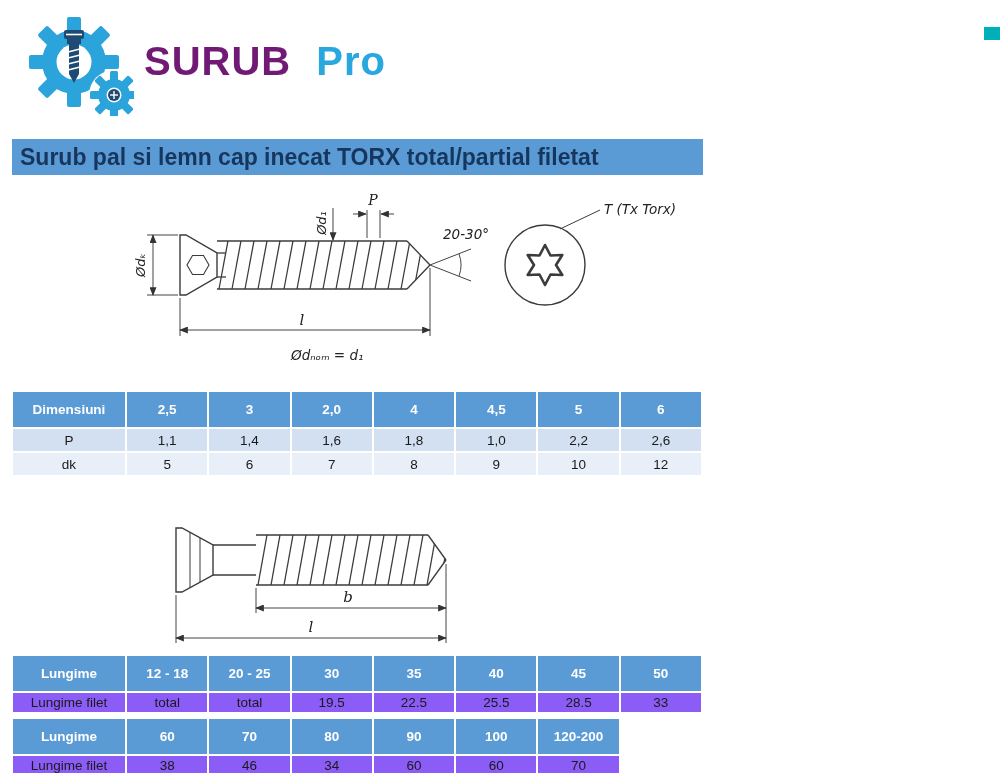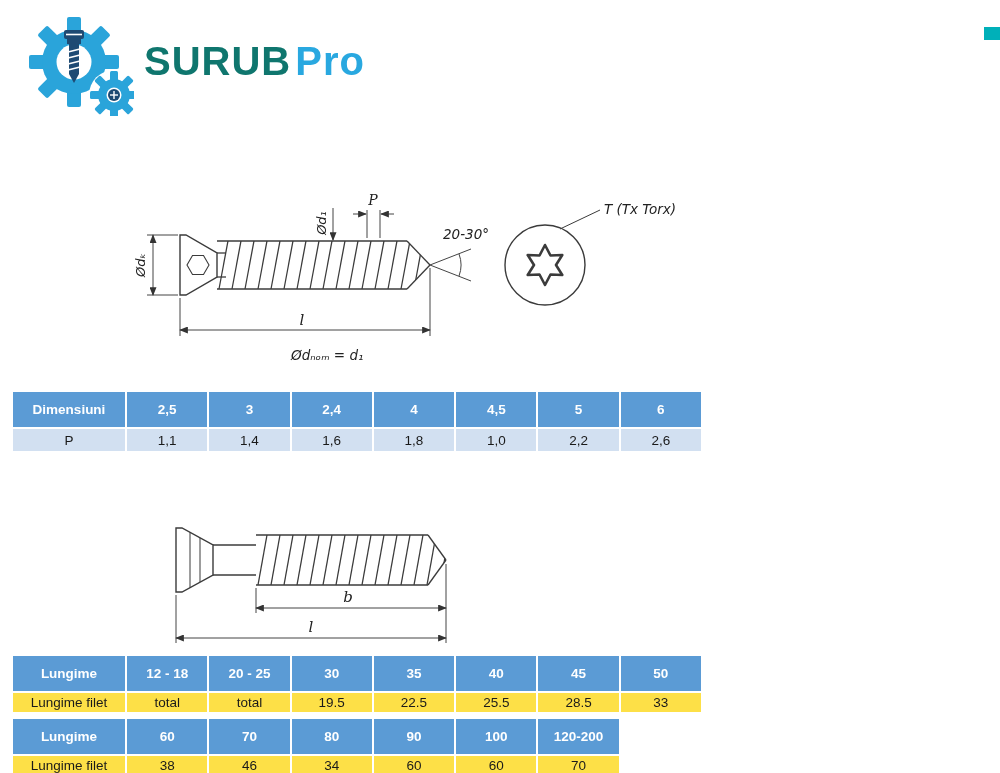--- a/index.html
+++ b/index.html
@@ -2,37 +2,37 @@
 <html><head>
 <meta charset="utf-8">
 <style>
   *{box-sizing:border-box}
   html,body{margin:0;padding:0;background:#fff}
   body{font-family:"Liberation Sans",sans-serif}
   .page{position:relative;width:1000px;height:773px;background:#fff;overflow:hidden}
 
   .logo{position:absolute;left:16px;top:6px;display:flex;align-items:center;gap:10px}
   .brand{font-size:40px;font-weight:bold;letter-spacing:1px;white-space:nowrap}
-  .brand .b1{color:#0f766e}
-  .brand .b2{color:#29a8e0;margin-left:4px}
+  .brand .b1{color:#701a75}
+  .brand .b2{color:#29a8e0;margin-left:25px}
 
   .corner-marker{position:absolute;left:984px;top:27px;width:16px;height:13px;background:#00b0b9}
 
   .title-bar{position:absolute;left:12px;top:139px;width:691px;height:36px;background:#5b9bd5;
              color:#17365d;font-weight:bold;font-size:23px;line-height:36px;padding-left:8px;white-space:nowrap}
 
   .drawing{position:absolute}
 
   .spec-table{position:absolute;border-collapse:separate;border-spacing:2px;table-layout:fixed;width:692px}
   .spec-table th{background:#5b9bd5;color:#fff;font-weight:bold;font-size:13.5px;height:22px;padding:10px;text-align:center}
   .spec-table td{font-size:13.5px;color:#1a1a1a;text-align:center;height:22px;padding:2px}
   .t23 th,.t23 td{height:17px}
   .row-dark td{background:#d2e0f1}
   .row-light td{background:#e9eff8}
-  .row-mid td{background:#fde047}
+  .row-mid td{background:#8b5cf6}
   td.blank,th.blank{background:transparent !important}
 
   .dimlabel{font-family:"DejaVu Sans",sans-serif;font-style:italic}
   .seriflabel{font-family:"DejaVu Serif",serif;font-style:italic}
 </style>
 </head>
 <body>
 
 <div class="page">
 
@@ -86,20 +86,21 @@
         <line x1="98" y1="85" x2="98" y2="93"></line>
       </g>
     </svg>
     <div class="brand">
       <span class="b1">SURUB</span><span class="b2">Pro</span>
     </div>
   </div>
 
   <div class="corner-marker"></div>
 
+  <div class="title-bar">Surub pal si lemn cap inecat TORX total/partial filetat</div>
 
   <svg class="drawing" style="left:95px;top:190px" width="610" height="195" viewBox="0 0 610 195">
     <defs>
       <pattern id="thread1" x="122" y="51" width="13" height="48" patternUnits="userSpaceOnUse">
         <line x1="11" y1="0" x2="2" y2="48" stroke="#3b3b3b" stroke-width="1.3"></line>
       </pattern>
       <marker id="arr1" viewBox="0 0 10 8" refX="9" refY="4" markerWidth="9" markerHeight="7" orient="auto-start-reverse">
         <path d="M0,0 L10,4 L0,8 z" fill="#333"></path>
       </marker>
     </defs>
@@ -170,35 +171,45 @@
         <col>
         <col>
         <col>
         <col>
       </colgroup>
     <tbody>
         <tr>
       <th>Dimensiuni</th>
       <th>2,5</th>
       <th>3</th>
-      <th>2,4</th>
+      <th>2,0</th>
       <th>4</th>
       <th>4,5</th>
       <th>5</th>
       <th>6</th>
     </tr>
     <tr class="row-dark">
       <td>P</td>
       <td>1,1</td>
       <td>1,4</td>
       <td>1,6</td>
       <td>1,8</td>
       <td>1,0</td>
       <td>2,2</td>
       <td>2,6</td>
+    </tr>
+    <tr class="row-light">
+      <td>dk</td>
+      <td>5</td>
+      <td>6</td>
+      <td>7</td>
+      <td>8</td>
+      <td>9</td>
+      <td>10</td>
+      <td>12</td>
     </tr>
   </tbody>
     </table>
 
   <svg class="drawing" style="left:148px;top:512px" width="335" height="148" viewBox="0 0 335 148">
     <defs>
       <pattern id="thread2" x="108" y="23" width="13" height="50" patternUnits="userSpaceOnUse">
         <line x1="11" y1="0" x2="2" y2="50" stroke="#3b3b3b" stroke-width="1.3"></line>
       </pattern>
       <marker id="arr2" viewBox="0 0 10 8" refX="9" refY="4" markerWidth="9" markerHeight="7" orient="auto-start-reverse">

